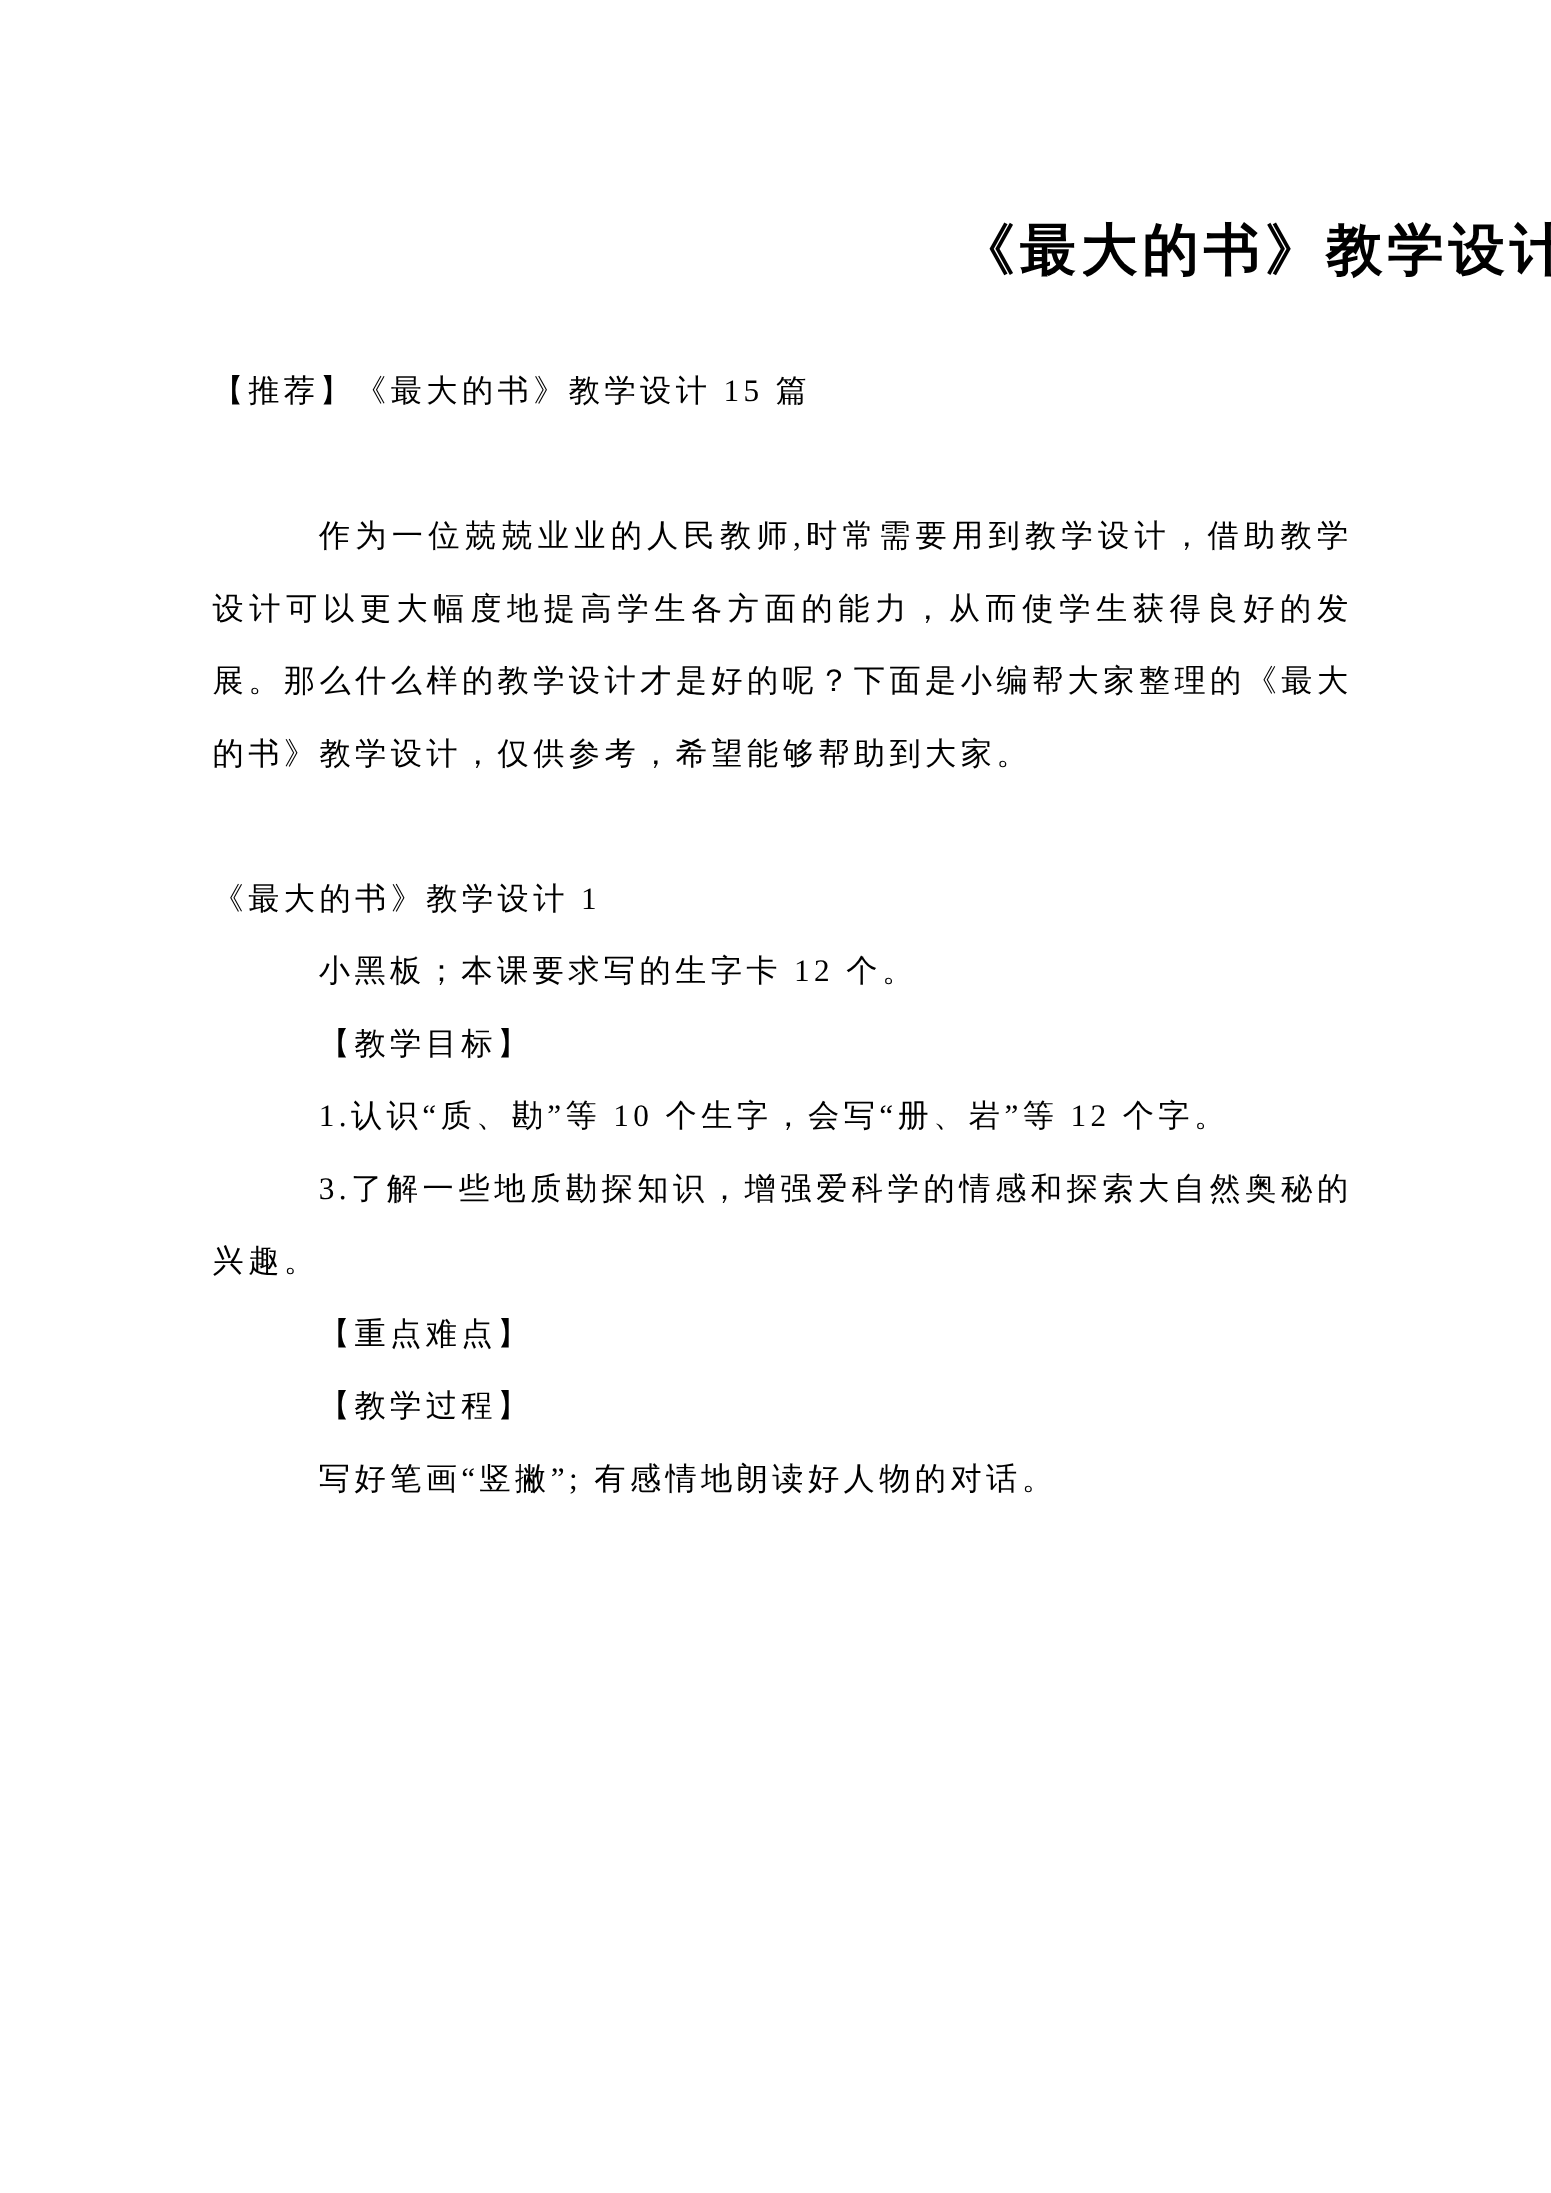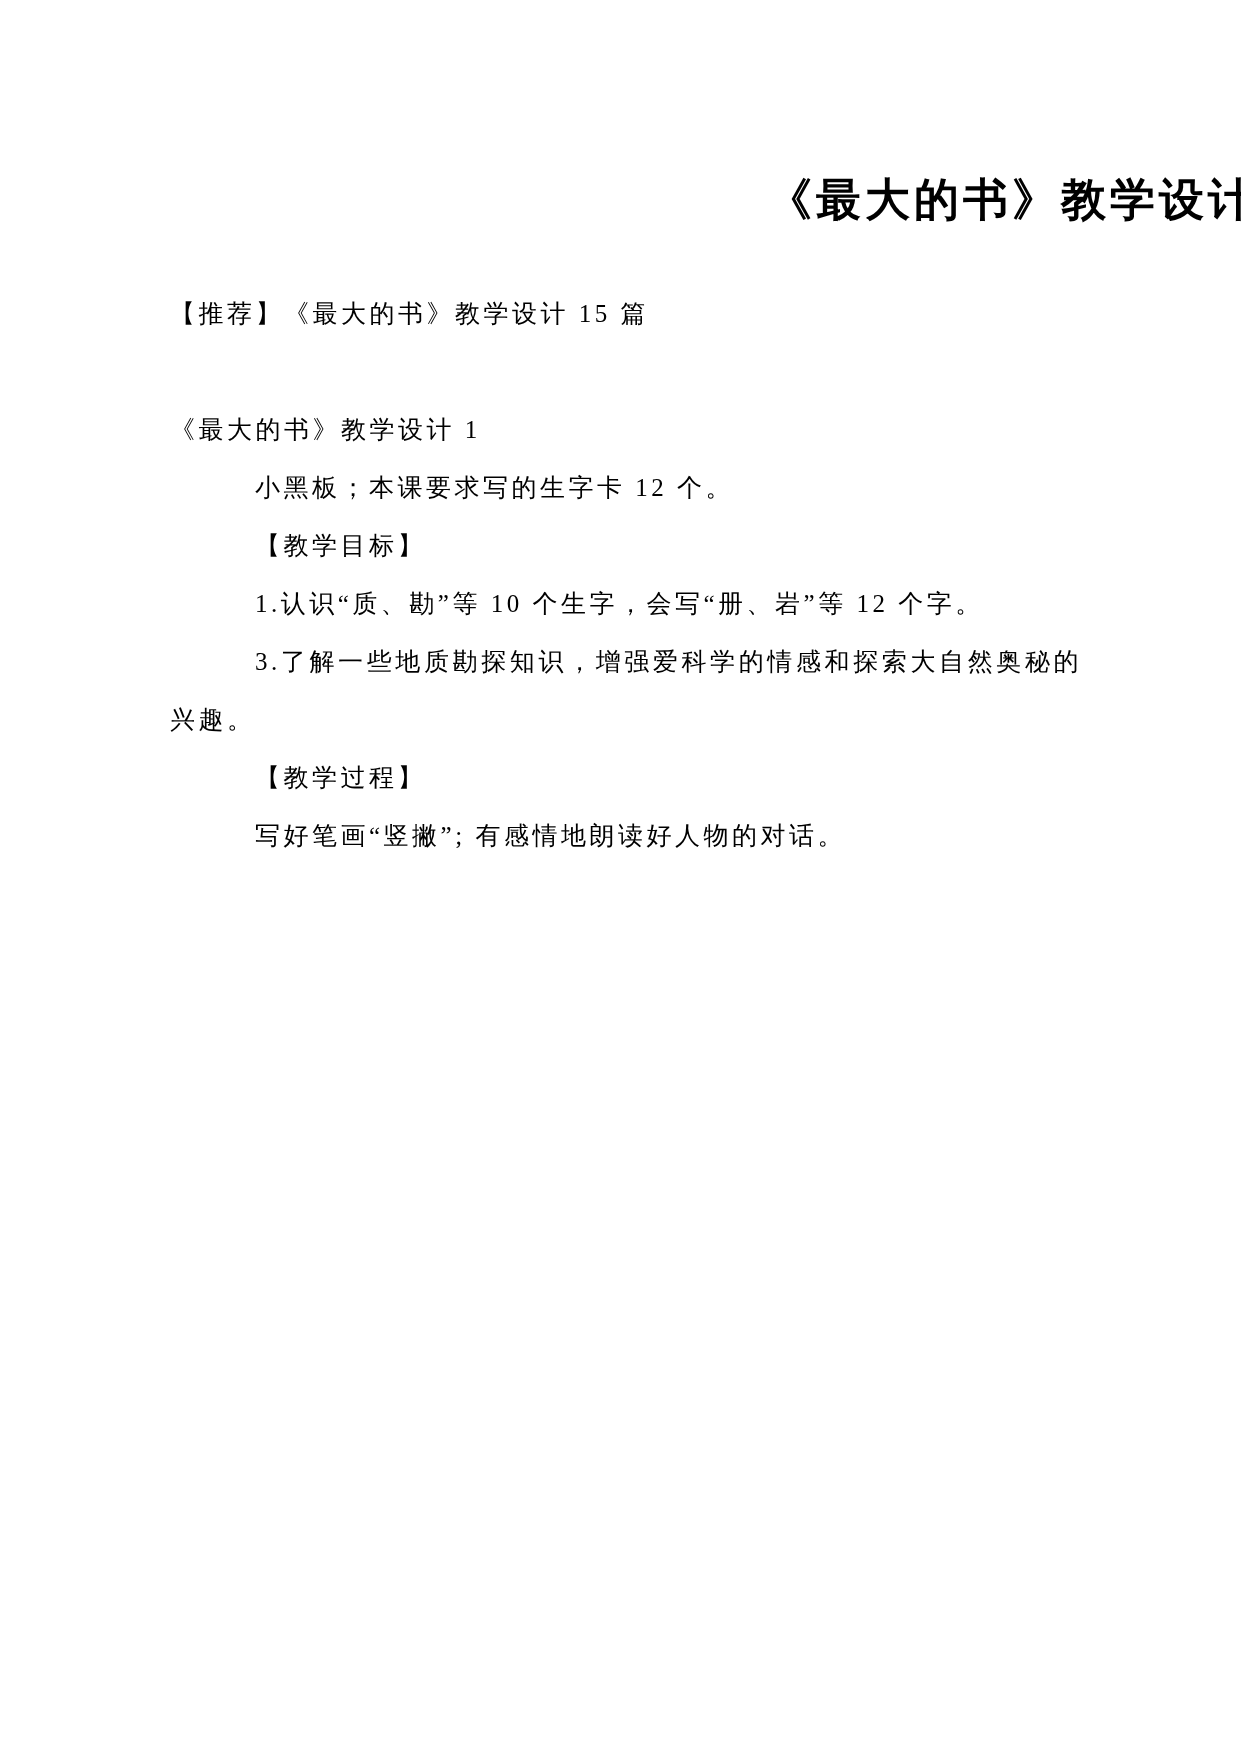--- a/index.html
+++ b/index.html
@@ -58,33 +58,35 @@
 <body>
 
 <div class="page">
 
   <h1 class="page-title">《最大的书》教学设计</h1>
 
   <div class="doc-body">
 
     <p class="gap-after">【推荐】《最大的书》教学设计 15 篇</p>
 
+    <p class="indent gap-after">作为一位兢兢业业的人民教师,时常需要用到教学设计，借助教学设计可以更大幅度地提高学生各方面的能力，从而使学生获得良好的发展。那么什么样的教学设计才是好的呢？下面是小编帮大家整理的《最大的书》教学设计，仅供参考，希望能够帮助到大家。</p>
 
     <p>《最大的书》教学设计 1</p>
 
 
 
     <p class="indent">小黑板；本课要求写的生字卡 12 个。</p>
 
     <p class="indent">【教学目标】</p>
 
     <p class="indent">1.认识“质、勘”等 10 个生字，会写“册、岩”等 12 个字。</p>
 
 
     <p class="indent">3.了解一些地质勘探知识，增强爱科学的情感和探索大自然奥秘的兴趣。</p>
 
+    <p class="indent">【重点难点】</p>
 
     <p class="indent">【教学过程】</p>
 
     <p class="indent">写好笔画“竖撇”; 有感情地朗读好人物的对话。</p>
 
   </div>
 </div>
 
 </body></html>

